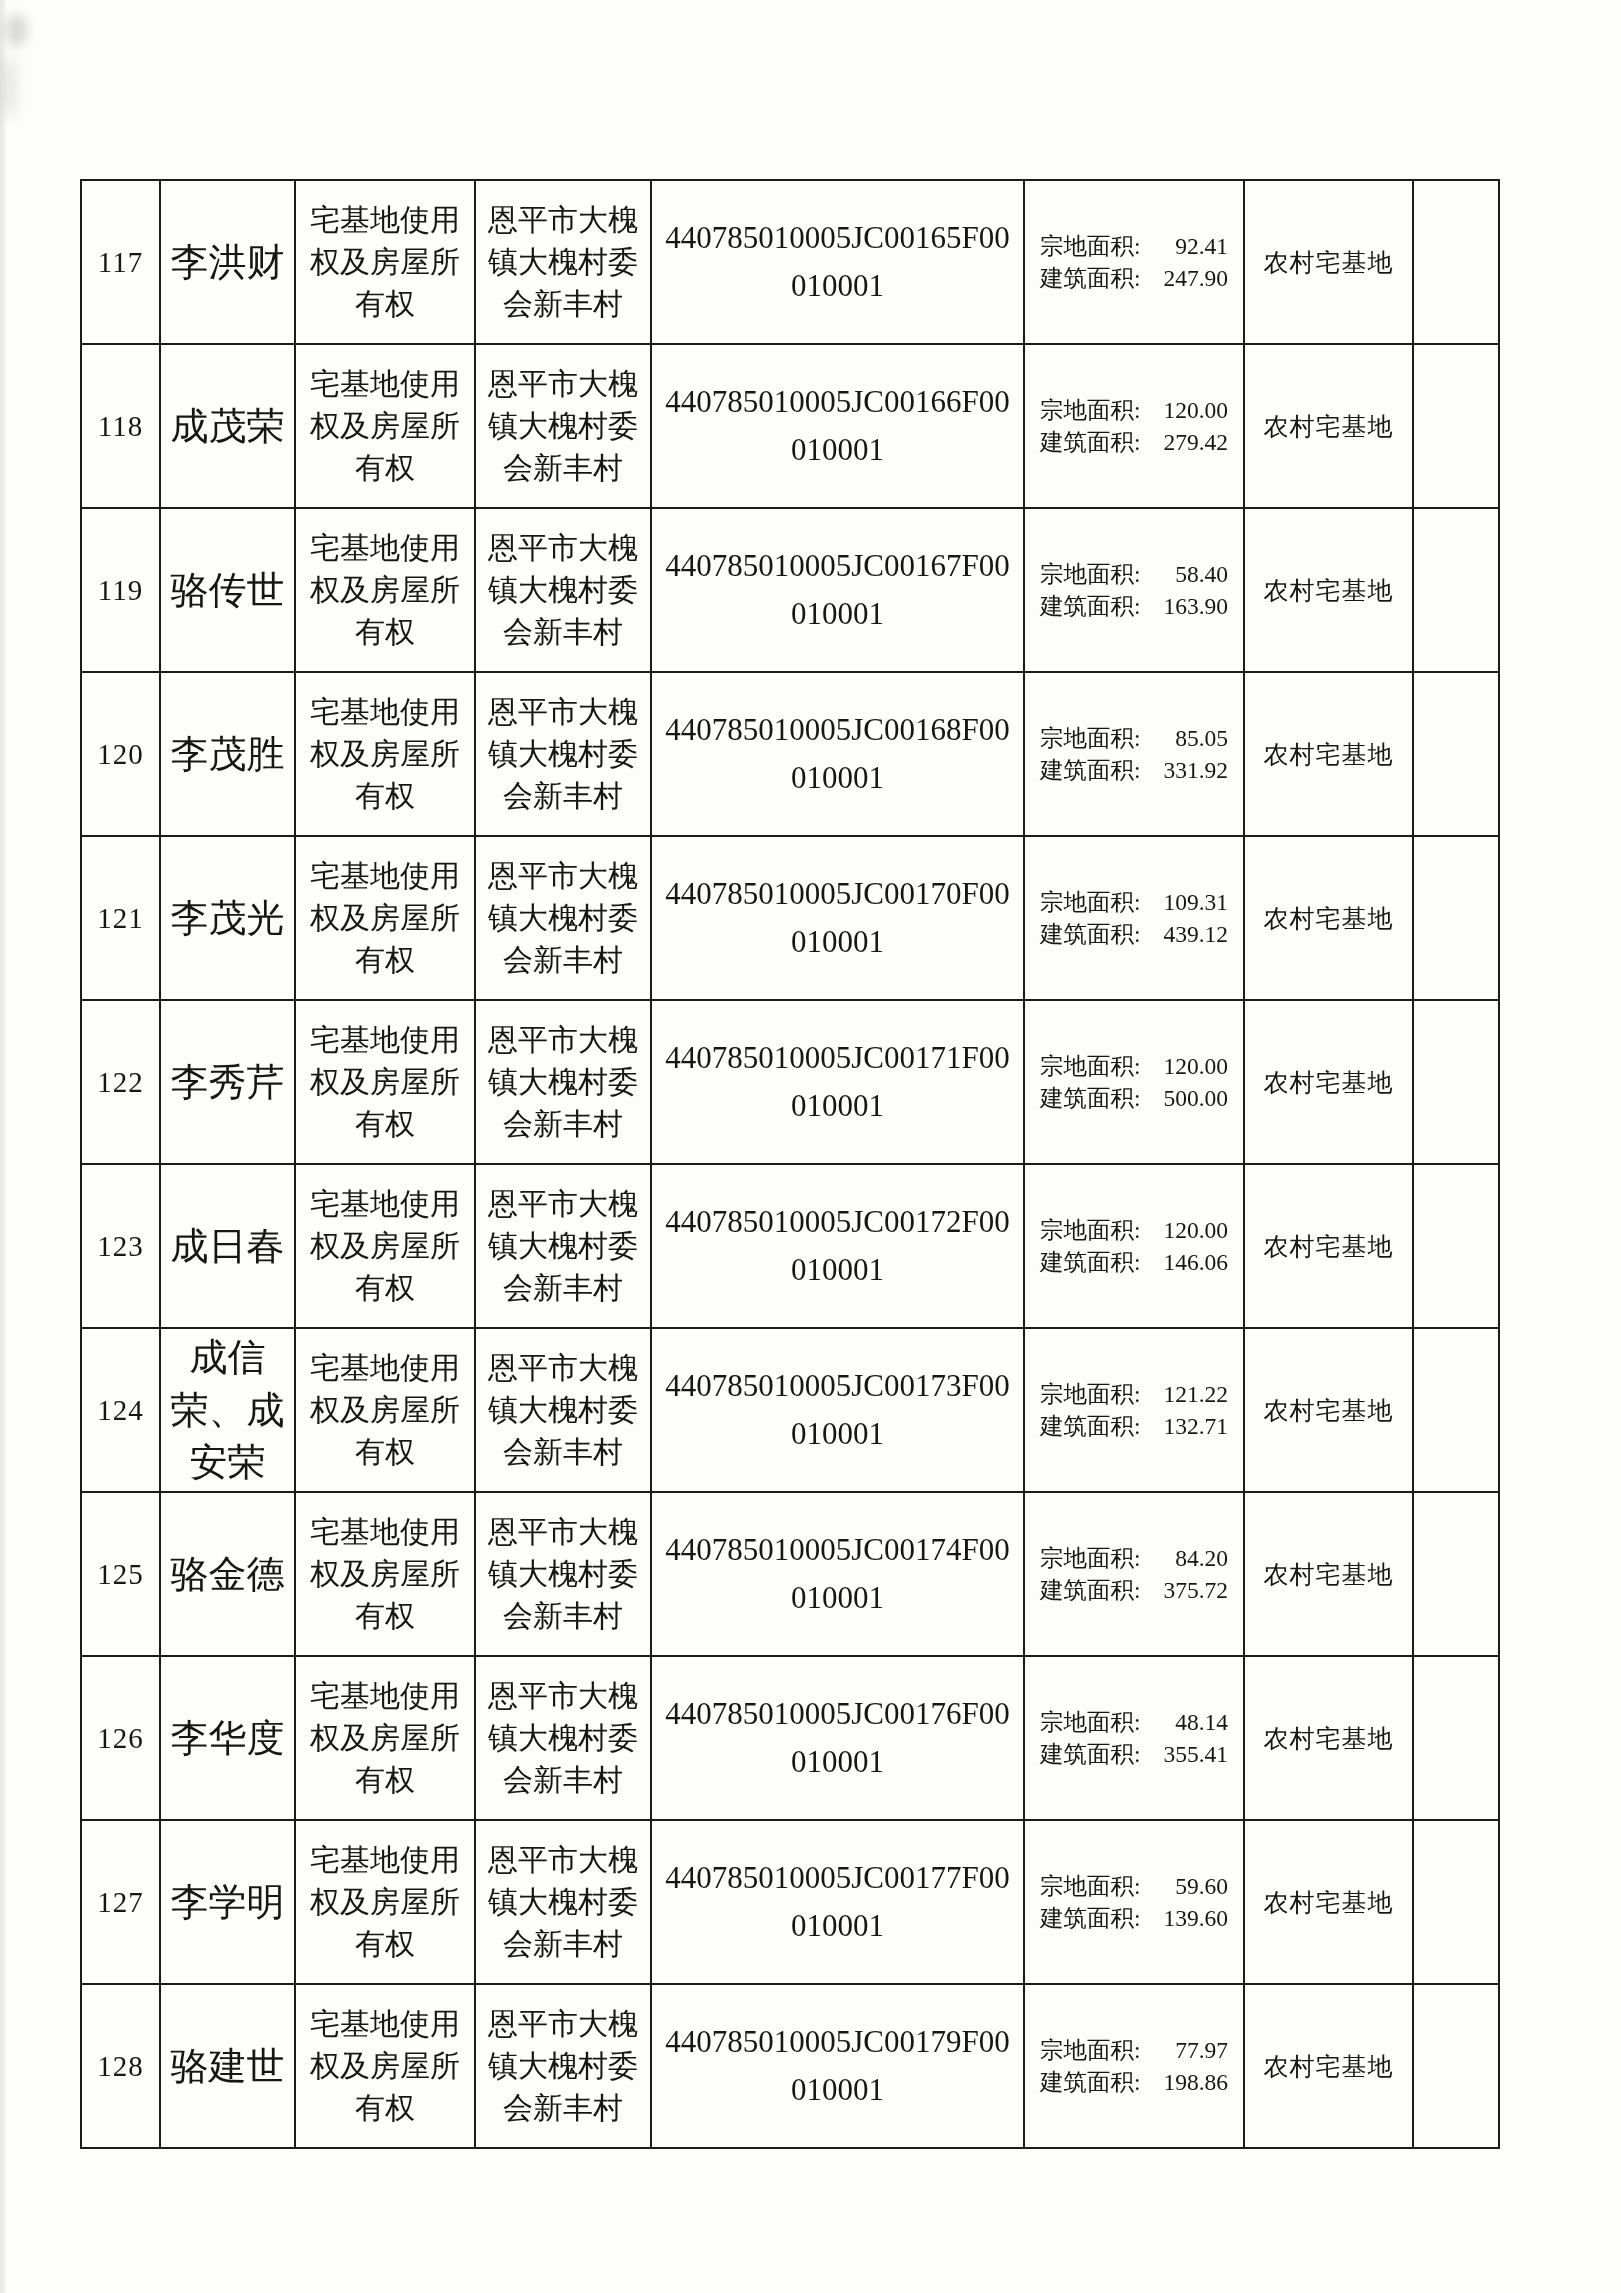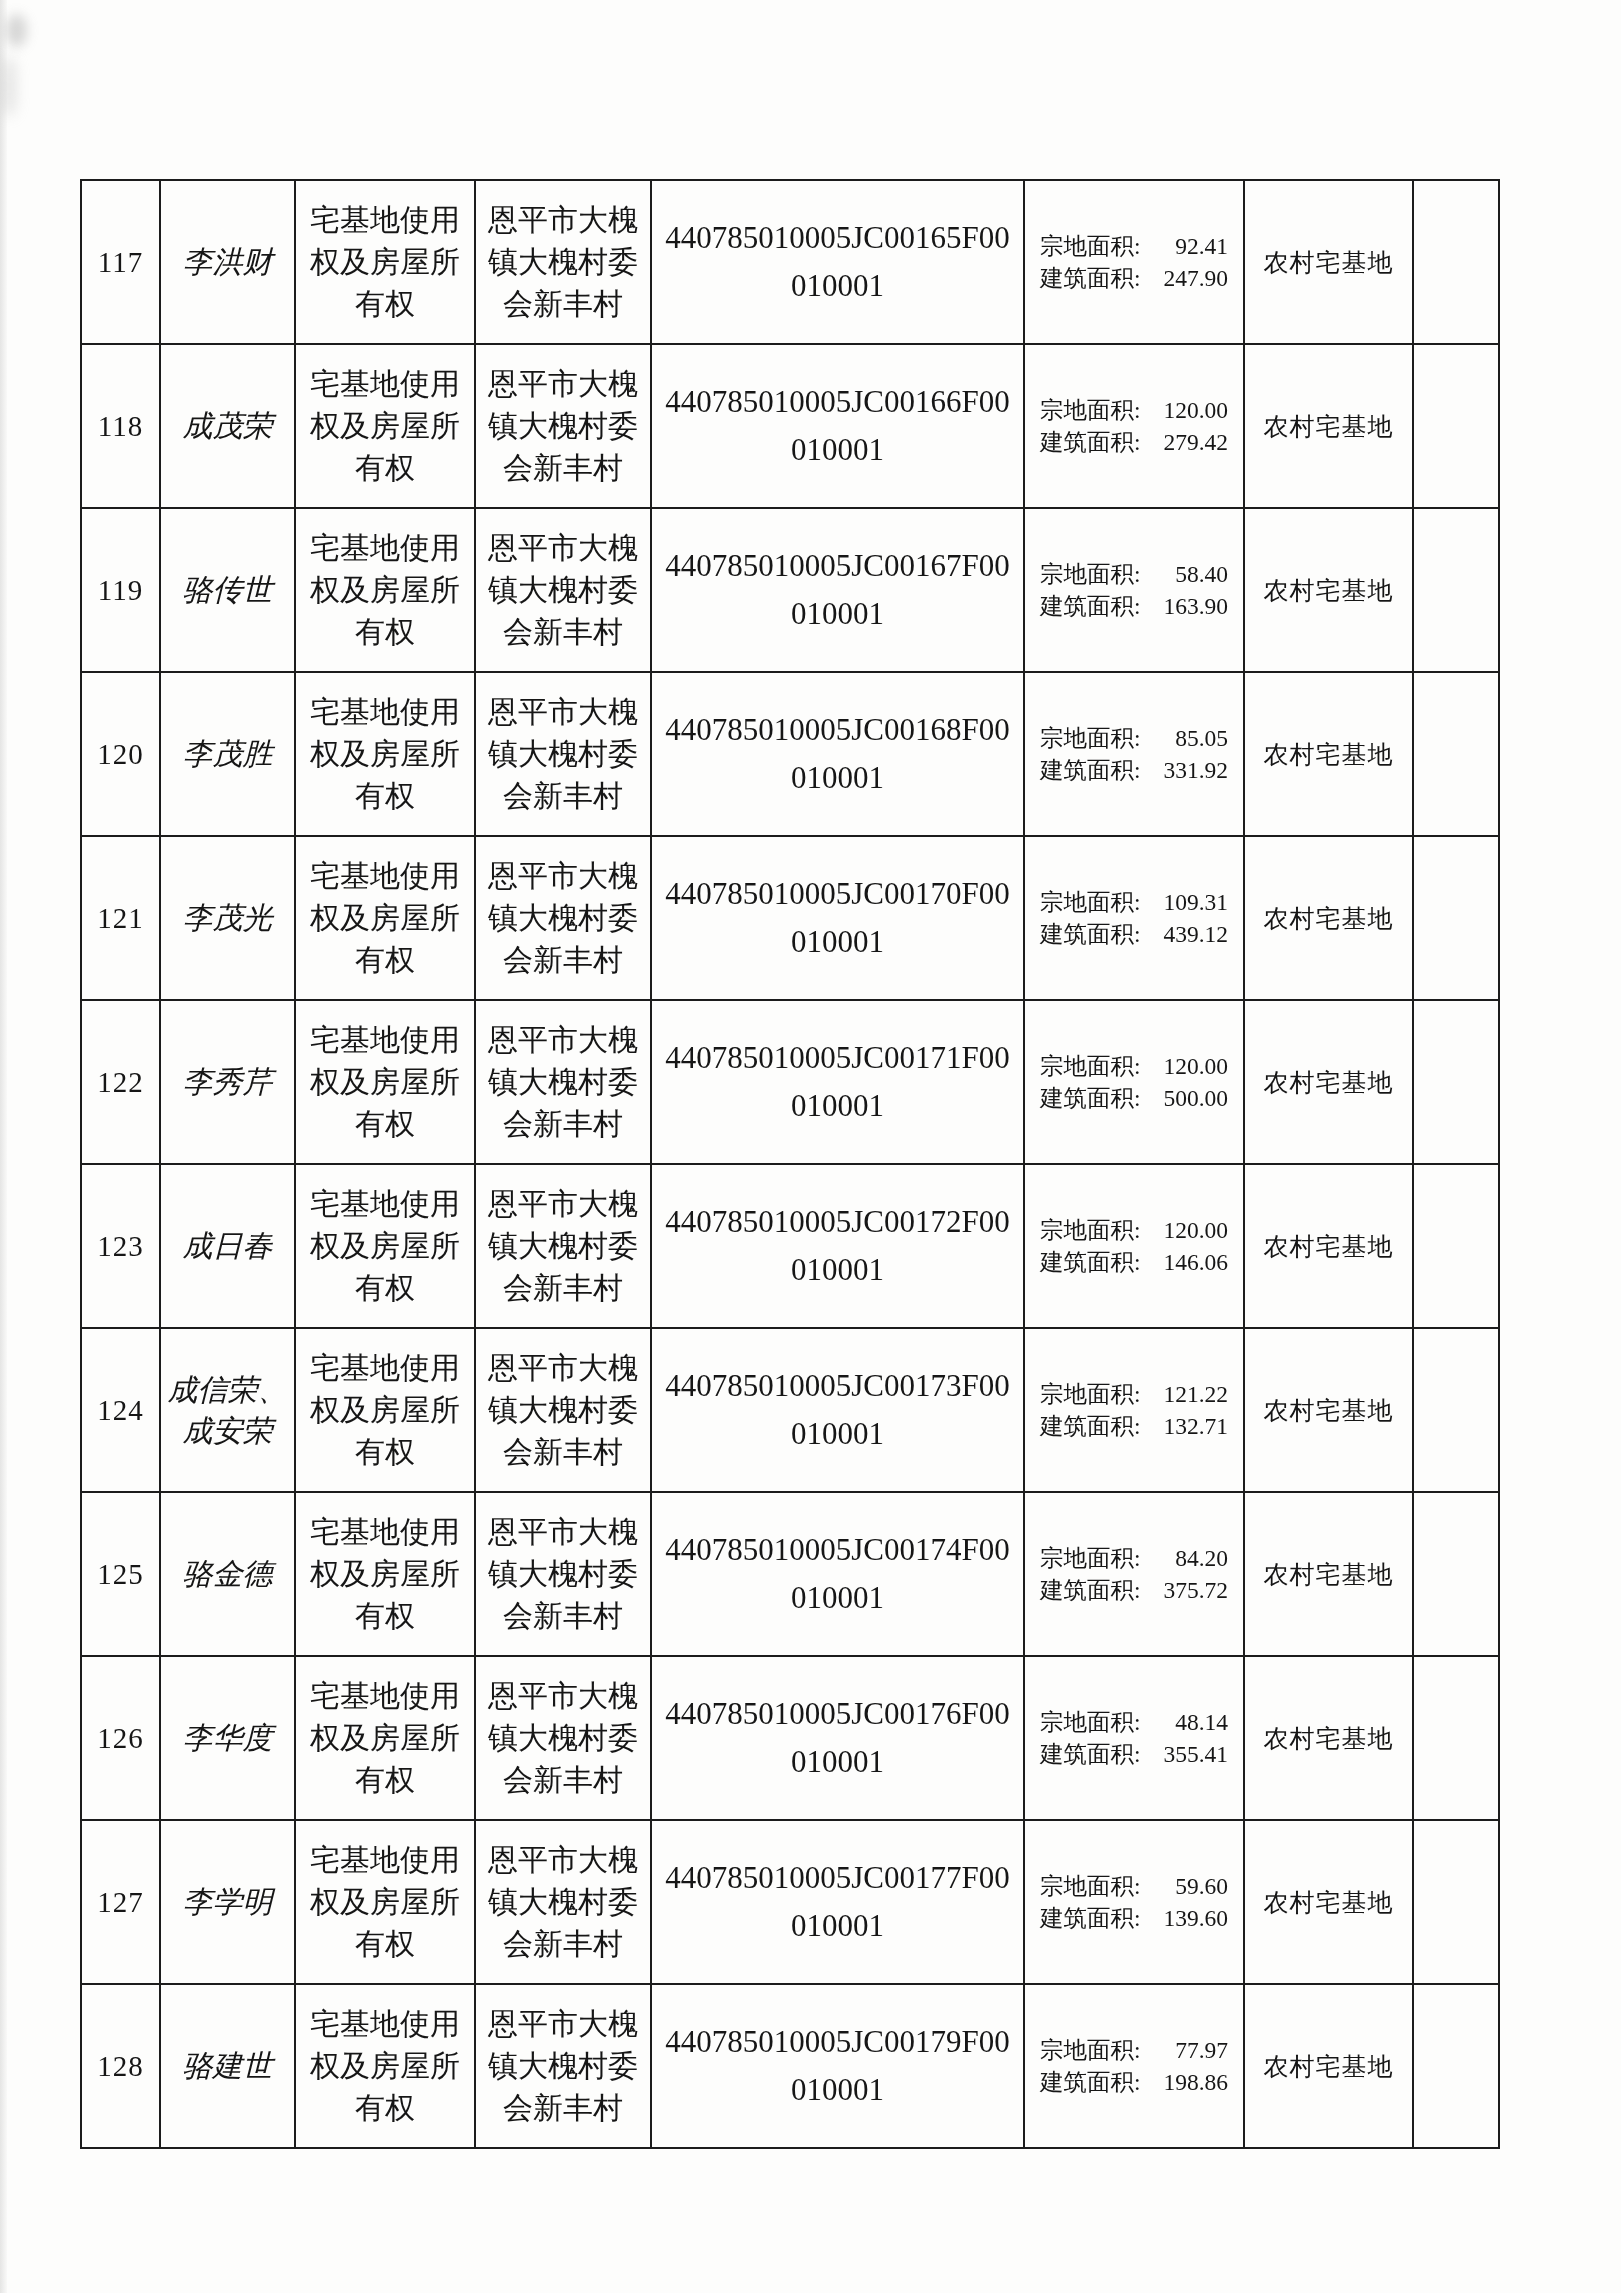--- a/index.html
+++ b/index.html
@@ -71,25 +71,24 @@
   col.c7 { width: 169px; }
   col.c8 { width: 86px; }
 
   tr.reg-row { height: 164px; }
 
   td.cell-no {
     font-size: 29px;
     letter-spacing: 1px;
   }
   td.cell-name {
-    font-size: 30px;
+    font-size: 38px;
     line-height: 1.38;
     padding: 0 11.8px;
     line-break: strict;
-    font-style: italic;
   }
   td.cell-right {
     font-size: 30px;
     line-height: 1.4;
     padding: 0 10.8px;
     border-radius: 18px;
   }
   td.cell-loc {
     font-size: 30px;
     line-height: 1.4;

